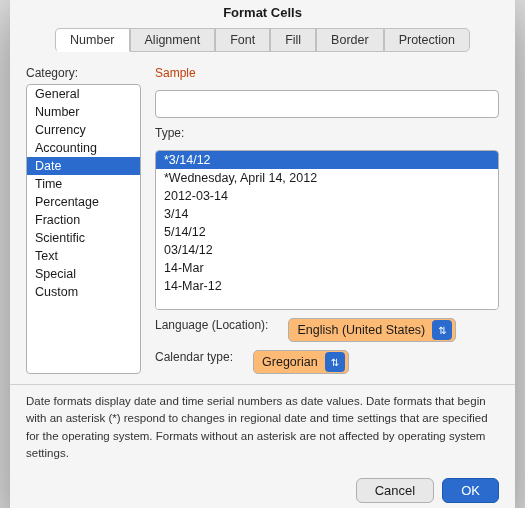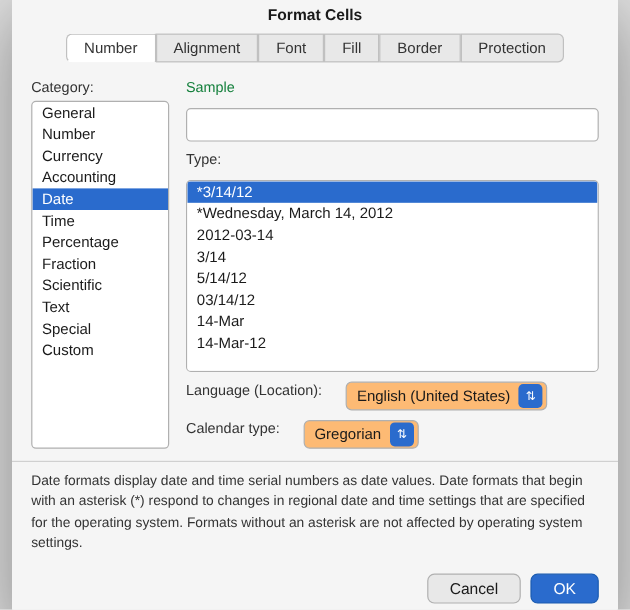--- a/index.html
+++ b/index.html
@@ -98,21 +98,21 @@
       color: #fff;
     }
     .right-panel {
       flex: 1;
       display: flex;
       flex-direction: column;
       gap: 8px;
     }
     .sample-label {
       font-size: 12px;
-      color: #15803d;
+      color: #c2410c;
       margin-bottom: 2px;
     }
     .sample-box {
       border: 1px solid #b0b0b0;
       border-radius: 4px;
       background: #fff;
       height: 28px;
       padding: 4px 8px;
       font-size: 13px;
     }
@@ -262,21 +262,21 @@
     </div>
 
     <div class="right-panel">
       <div class="sample-label">Sample</div>
       <div class="sample-box"></div>
 
       <div class="type-label">Type:</div>
       <div class="type-list-container">
         <div class="type-list">
           <div class="type-item selected">*3/14/12</div>
-          <div class="type-item">*Wednesday, March 14, 2012</div>
+          <div class="type-item">*Wednesday, April 14, 2012</div>
           <div class="type-item">2012-03-14</div>
           <div class="type-item">3/14</div>
           <div class="type-item">5/14/12</div>
           <div class="type-item">03/14/12</div>
           <div class="type-item">14-Mar</div>
           <div class="type-item">14-Mar-12</div>
         </div>
       </div>
 
       <div class="field-group">

